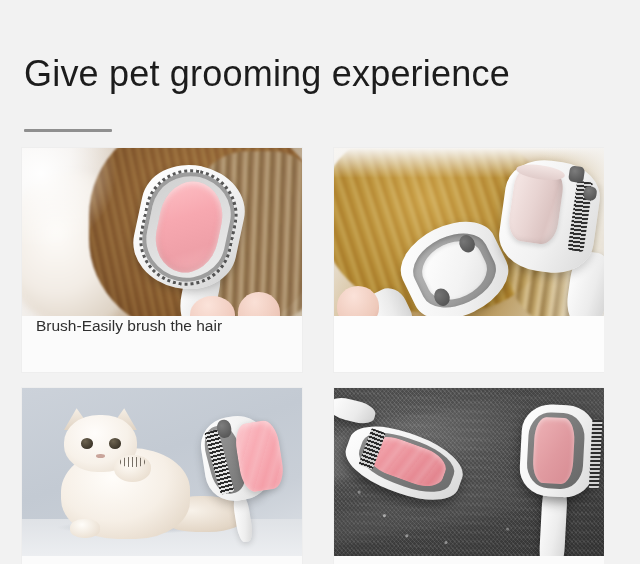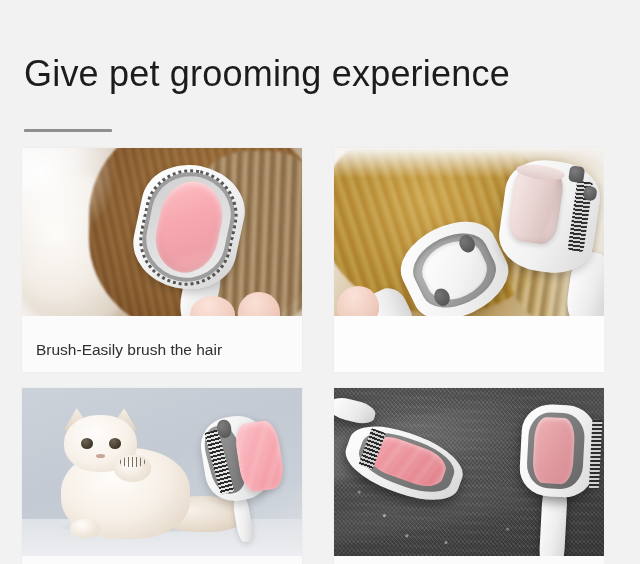--- a/index.html
+++ b/index.html
@@ -74,22 +74,22 @@
     position: relative;
     width: 280px;
     height: 168px;
     overflow: hidden;
     background: #ded9d2;
   }
 
   .card-caption {
     height: 56px;
     display: flex;
-    align-items: flex-end;
-    padding: 12px 14px;
+    align-items: flex-start;
+    padding: 0 14px;
     background: #fbfbfb;
   }
 
   .card-caption-text {
     font-size: 15.5px;
     line-height: 20px;
     color: #2f2f2f;
     font-weight: 400;
     white-space: nowrap;
   }

